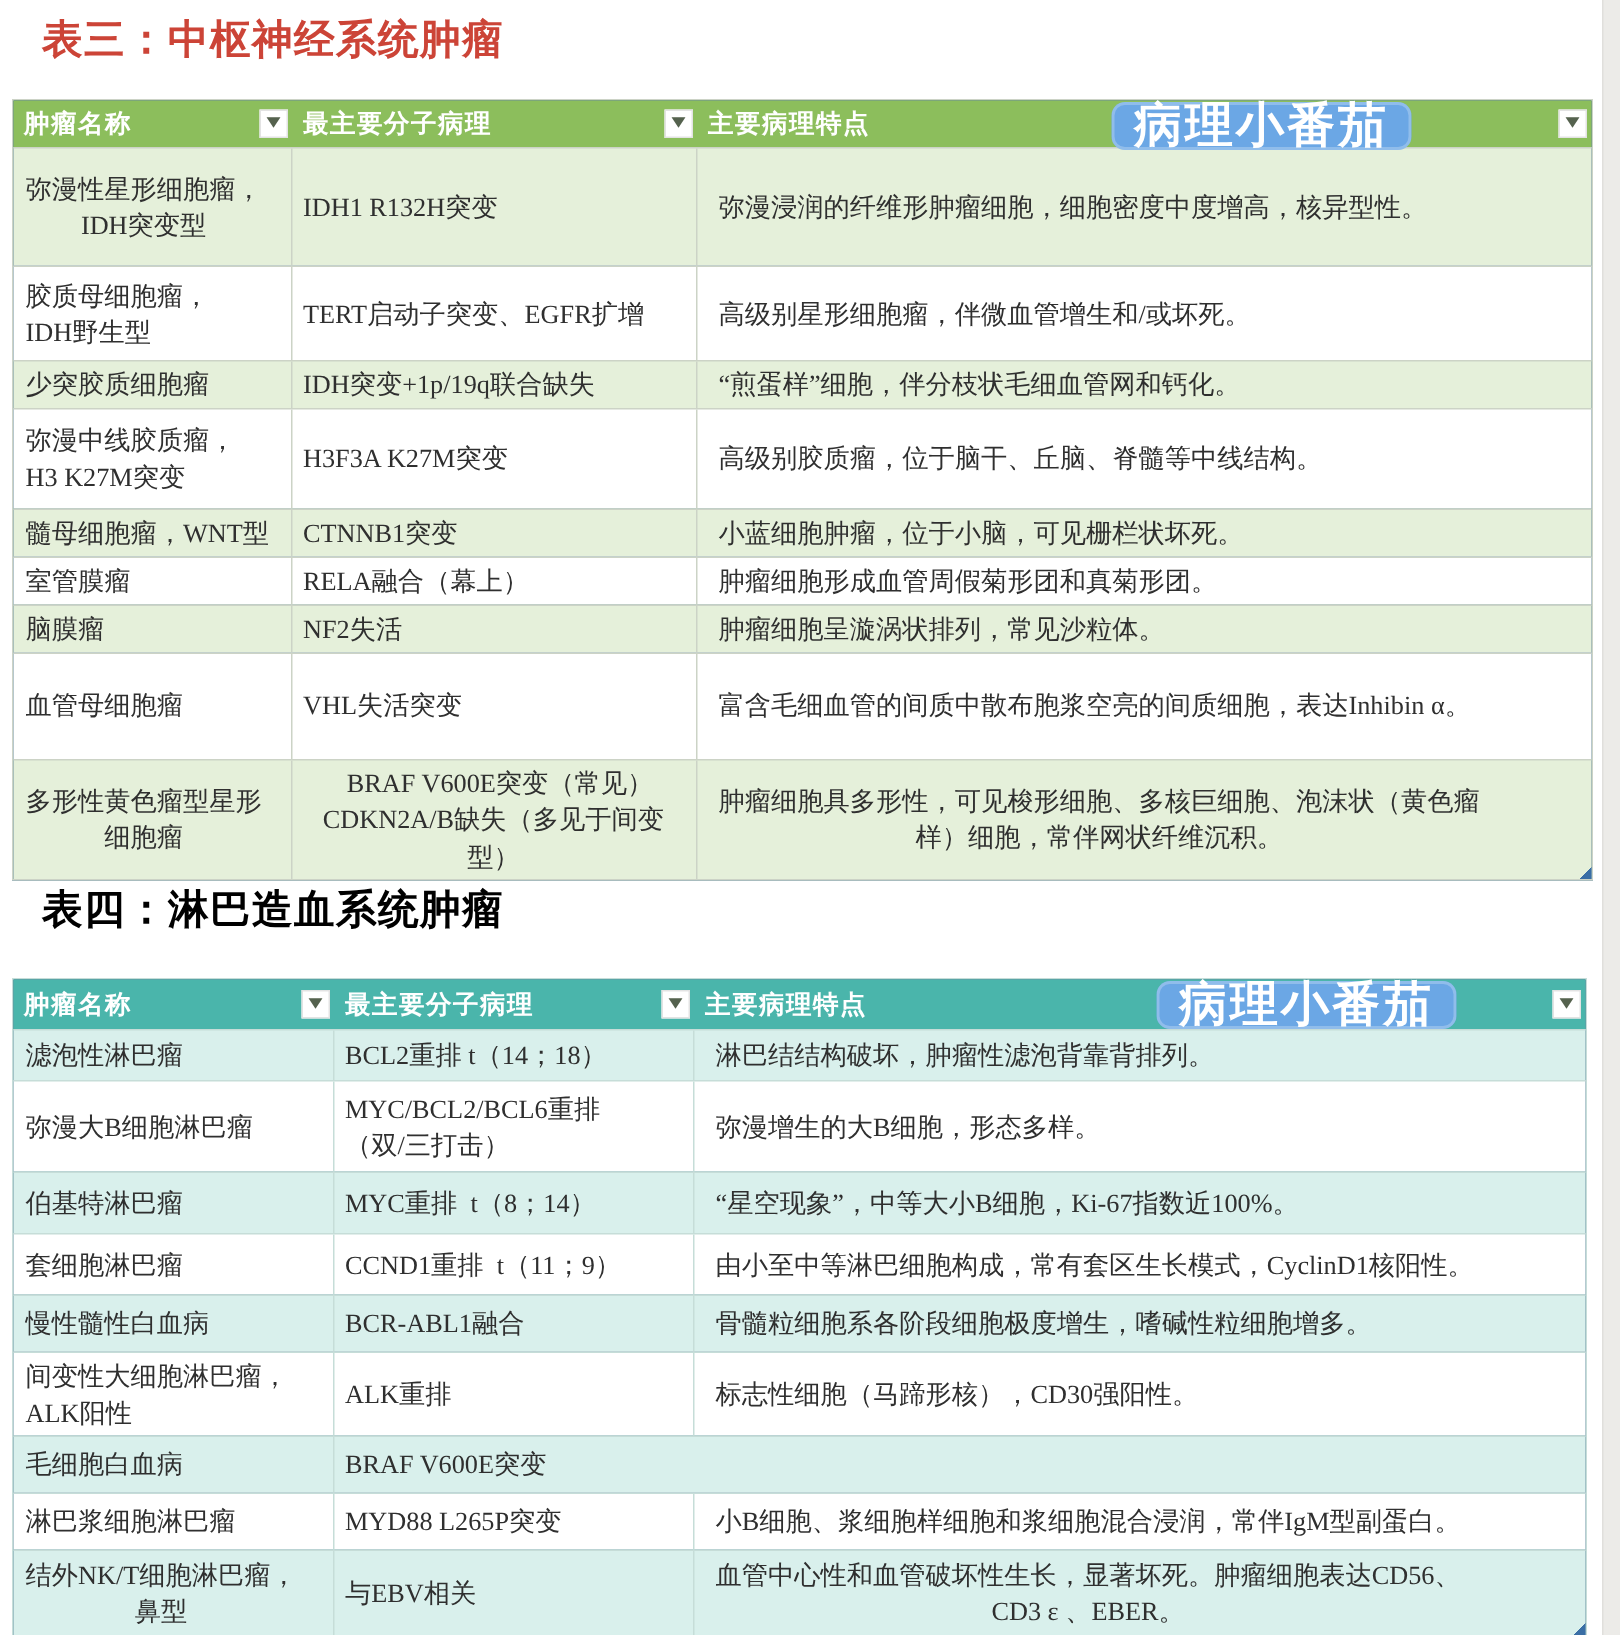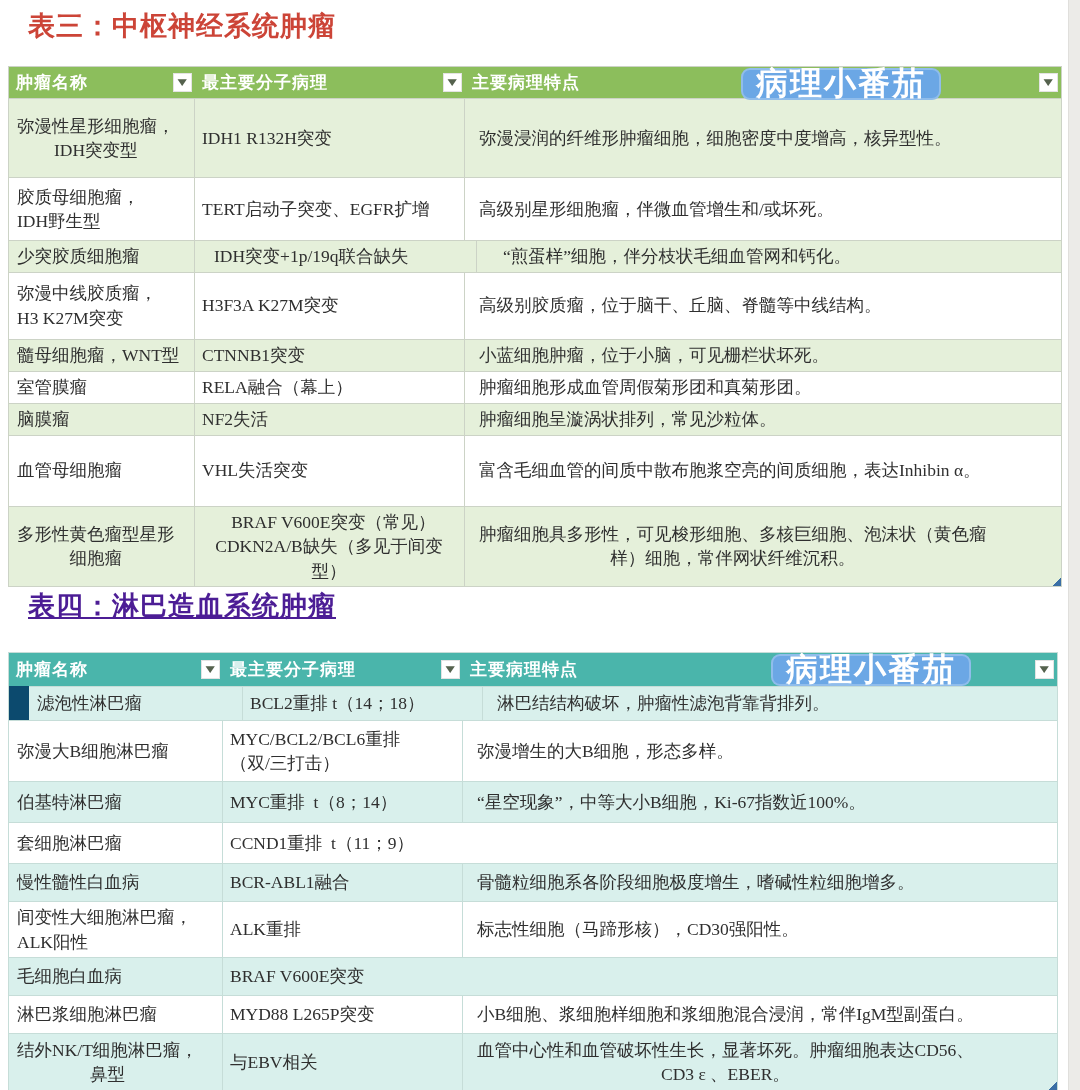--- a/index.html
+++ b/index.html
@@ -123,21 +123,21 @@
 IDH突变型</div>
         <div class="cell">IDH1 R132H突变</div>
         <div class="cell">弥漫浸润的纤维形肿瘤细胞，细胞密度中度增高，核异型性。</div>
       </div>
       <div class="trow" style="min-height: 62px;">
         <div class="cell">胶质母细胞瘤，
 IDH野生型</div>
         <div class="cell">TERT启动子突变、EGFR扩增</div>
         <div class="cell">高级别星形细胞瘤，伴微血管增生和/或坏死。</div>
       </div>
-      <div class="trow tinted" style="min-height: 30px; gap: 12px;">
+      <div class="trow tinted" style="min-height: 30px;">
         <div class="cell">少突胶质细胞瘤</div>
         <div class="cell">IDH突变+1p/19q联合缺失</div>
         <div class="cell">“煎蛋样”细胞，伴分枝状毛细血管网和钙化。</div>
       </div>
       <div class="trow" style="min-height: 66px;">
         <div class="cell">弥漫中线胶质瘤，
 H3 K27M突变</div>
         <div class="cell">H3F3A K27M突变</div>
         <div class="cell">高级别胶质瘤，位于脑干、丘脑、脊髓等中线结构。</div>
       </div>
@@ -167,21 +167,21 @@
         <div class="cell">  BRAF V600E突变（常见）
 CDKN2A/B缺失（多见于间变型）</div>
         <div class="cell">肿瘤细胞具多形性，可见梭形细胞、多核巨细胞、泡沫状（黄色瘤
 样）细胞，常伴网状纤维沉积。</div>
       </div>
     </div>
   <div class="watermark">病理小番茄</div>
   <div class="resize-handle"></div>
 </div>
 
-<h2 id="title1" class="table-title" style="color: #4c1d95; text-decoration: underline;">表四：淋巴造血系统肿瘤</h2>
+<h2 id="title1" class="table-title" style="color: #000000;">表四：淋巴造血系统肿瘤</h2>
 
 <div id="table1" class="excel-table" style="--title-color: #cc4437; --header-bg: #4ab5ab; --row-bg: #ffffff; --row-alt-bg: #d9f0ec; --grid: #c6ddd8; --wm: #6ba7e5;">
   <div class="thead">
       <div class="hcell">
         <span>肿瘤名称</span>
         <span class="filter-btn">
           <span class="tri">▼</span>
         </span>
       </div>
       <div class="hcell">
@@ -191,39 +191,40 @@
         </span>
       </div>
       <div class="hcell">
         <span>主要病理特点</span>
         <span class="filter-btn">
           <span class="tri">▼</span>
         </span>
       </div>
     </div>
   <div class="tbody">
-      <div class="trow tinted" style="min-height: 33px; margin-left: 20px;">
+      <div class="trow tinted" style="min-height: 33px;">
         <div class="cell">滤泡性淋巴瘤</div>
         <div class="cell">BCL2重排 t（14；18）</div>
         <div class="cell">淋巴结结构破坏，肿瘤性滤泡背靠背排列。</div>
       </div>
       <div class="trow" style="min-height: 60px;">
         <div class="cell">弥漫大B细胞淋巴瘤</div>
         <div class="cell">MYC/BCL2/BCL6重排
 （双/三打击）</div>
         <div class="cell">弥漫增生的大B细胞，形态多样。</div>
       </div>
       <div class="trow tinted" style="min-height: 40px;">
         <div class="cell">伯基特淋巴瘤</div>
         <div class="cell">MYC重排  t（8；14）</div>
         <div class="cell">“星空现象”，中等大小B细胞，Ki-67指数近100%。</div>
       </div>
       <div class="trow" style="min-height: 40px;">
         <div class="cell">套细胞淋巴瘤</div>
         <div class="cell">CCND1重排  t（11；9）</div>
+        <div class="cell">由小至中等淋巴细胞构成，常有套区生长模式，CyclinD1核阳性。</div>
       </div>
       <div class="trow tinted" style="min-height: 37px;">
         <div class="cell">慢性髓性白血病</div>
         <div class="cell">BCR-ABL1融合</div>
         <div class="cell">骨髓粒细胞系各阶段细胞极度增生，嗜碱性粒细胞增多。</div>
       </div>
       <div class="trow" style="min-height: 53px;">
         <div class="cell">间变性大细胞淋巴瘤，
 ALK阳性</div>
         <div class="cell">ALK重排</div>

